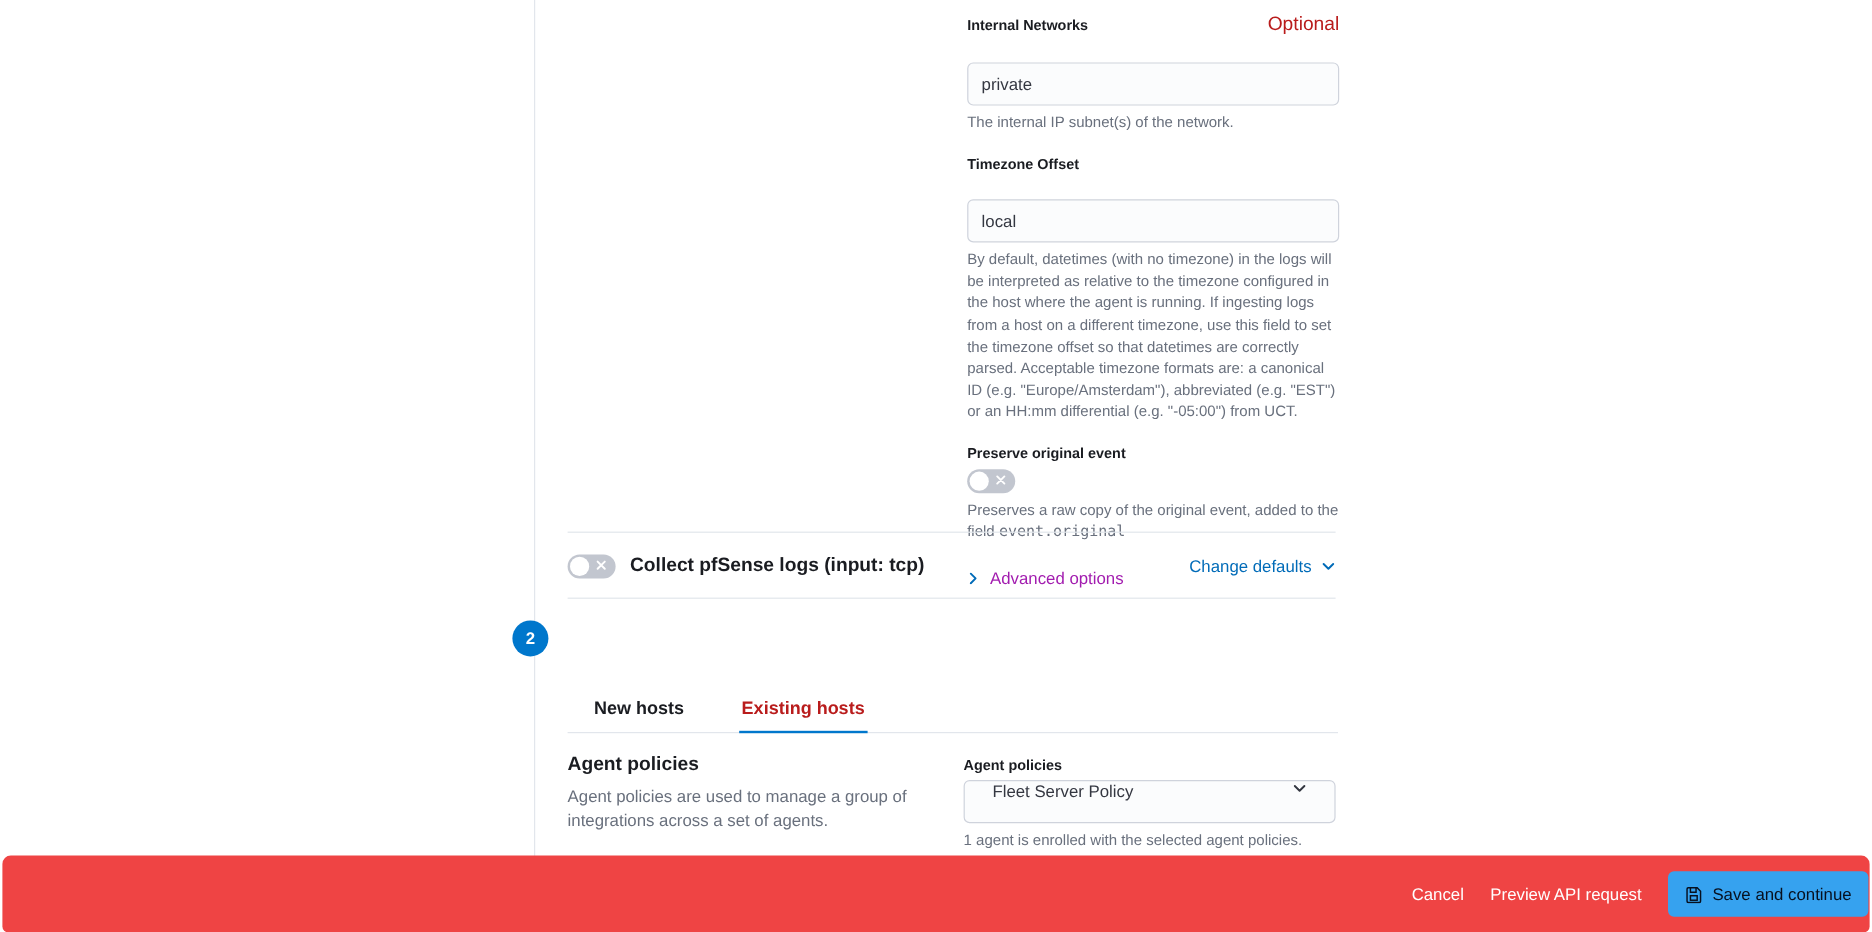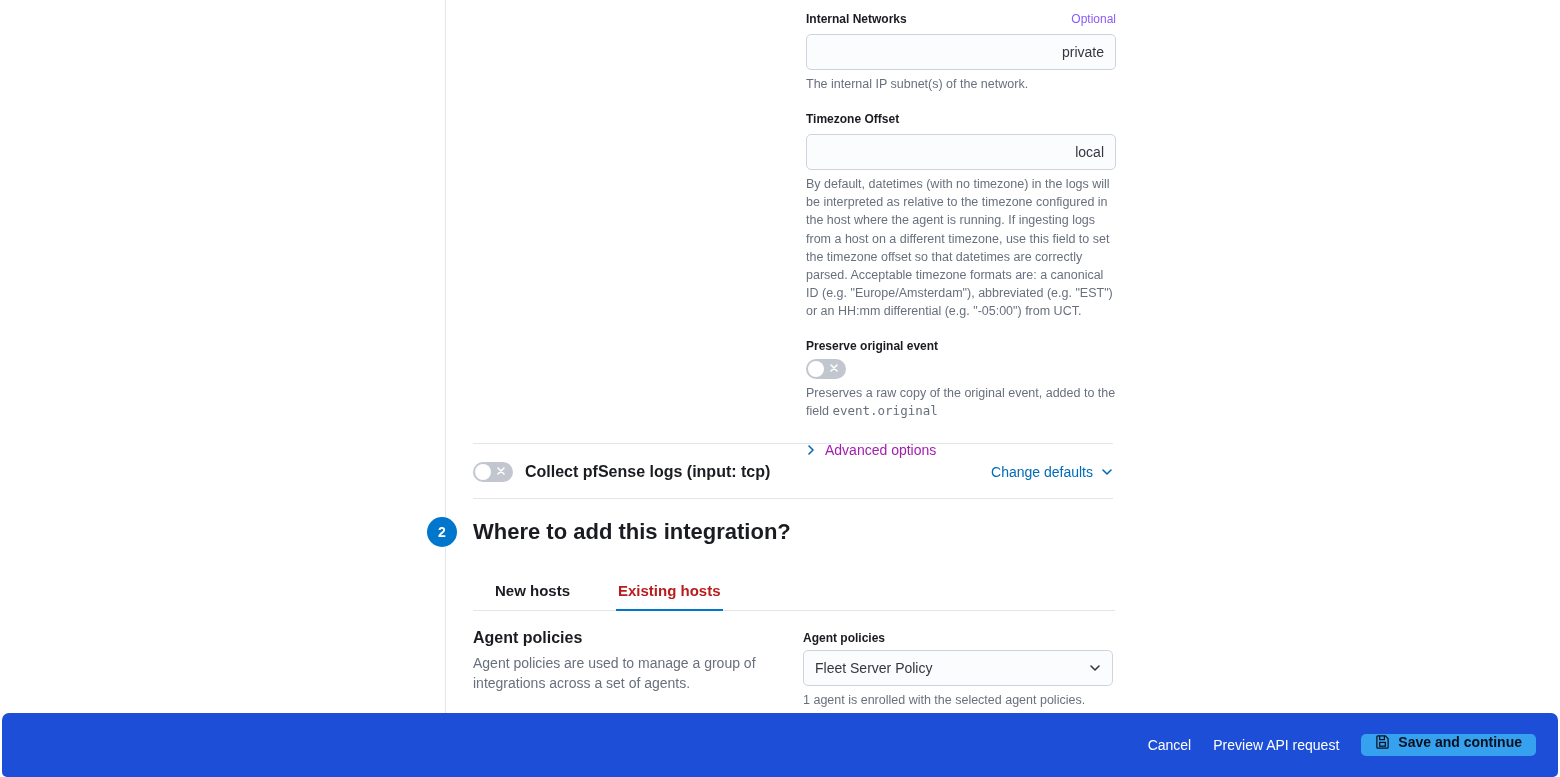--- a/index.html
+++ b/index.html
@@ -22,45 +22,43 @@
     background: #e2e6ec;
   }
   .right-col {
     position: absolute;
     left: 806px;
     top: 0;
     width: 310px;
   }
   .field-label-row { display: flex; justify-content: space-between; align-items: center; }
   .field-label { font-size: 12px; font-weight: 600; color: #1a1c21; }
-  .optional-tag { font-size: 12px; color: #8b5cf6; }
+  .optional-tag { font-size: 16px; color: #b91c1c; }
   .input {
-    margin-top: 8px;
+    margin-top: 22px;
     width: 100%;
     height: 36px;
     border: 1px solid #cfd3dc;
     border-radius: 5px;
     background: #fbfcfd;
     padding: 0 11px;
     font-size: 14px;
     color: #343741;
-    text-align: right;
   }
   .select {
     margin-top: 5px;
     width: 100%;
     height: 36px;
     border: 1px solid #cfd3dc;
     border-radius: 5px;
     background: #fbfcfd;
-    padding: 0 11px;
+    padding: 0 23px;
     font-size: 14px;
     color: #343741;
     display: flex;
-    align-items: center;
     justify-content: space-between;
   }
   .addrow {
     margin-top: 12px;
     display: flex;
     align-items: center;
     gap: 10px;
     color: #006bb8;
     font-size: 14px;
     font-weight: 500;
@@ -170,38 +168,38 @@
   }
   .policies-left { width: 290px; }
   .policies-right { width: 310px; }
   .pol-h { font-size: 16px; font-weight: 700; color: #1a1c21; }
   .pol-p { font-size: 14px; color: #69707d; line-height: 1.45; margin-top: 6px; }
   .pol-label { font-size: 12px; font-weight: 600; }
   .footer {
     position: absolute;
     bottom: 0; left: 2px; right: 2px;
     height: 64px;
-    background: #1d4ed8;
+    background: #ef4444;
     border-radius: 7px 7px 5px 5px;
     display: flex;
     align-items: center;
     justify-content: flex-end;
-    padding-right: 22px;
+    padding-right: 1px;
     gap: 22px;
   }
   .btn-ghost { color: #fff; font-size: 14px; cursor: pointer; font-weight: 400; }
   .btn-primary {
     background: #36a2ef;
     color: #07101f;
     font-size: 14px;
-    font-weight: 700;
-    height: 22px;
+    font-weight: 400;
+    height: 38px;
     padding: 0 14px;
     border-radius: 5px;
-    display: flex; align-items:flex-start; gap: 8px;
+    display: flex; align-items:center; gap: 8px;
     cursor: pointer;
   }
   svg { display: block; }
 </style>
 </head>
 <body>
 
 <div class="left-border"></div>
 
 <div class="right-col">
@@ -258,21 +256,20 @@
       <svg width="12" height="12" viewBox="0 0 12 12">
         <path d="M2 4l4 4 4-4" fill="none" stroke="#006bb8" stroke-width="1.6" stroke-linecap="round" stroke-linejoin="round"></path>
       </svg>
     </div>
   </div>
   <div class="divider"></div>
 
   <div class="section2">
     <div class="step-row">
       <div class="step-badge">2</div>
-      <div class="step-title">Where to add this integration?</div>
     </div>
     <div class="tabs">
       <div class="tab inactive">New hosts</div>
       <div class="tab active">Existing hosts</div>
     </div>
     <div class="policies-grid">
       <div class="policies-left">
         <div class="pol-h">Agent policies</div>
         <div class="pol-p">Agent policies are used to manage a group of integrations across a set of agents.</div>
       </div>

